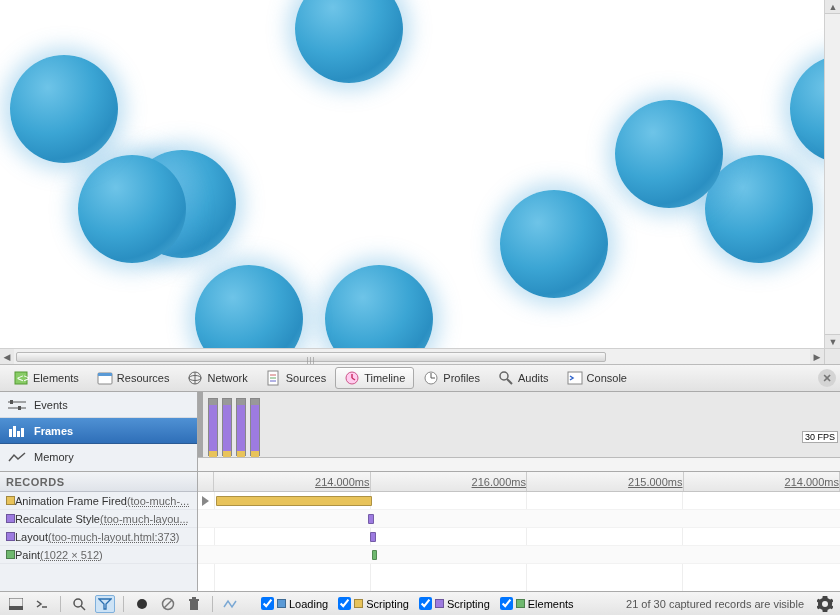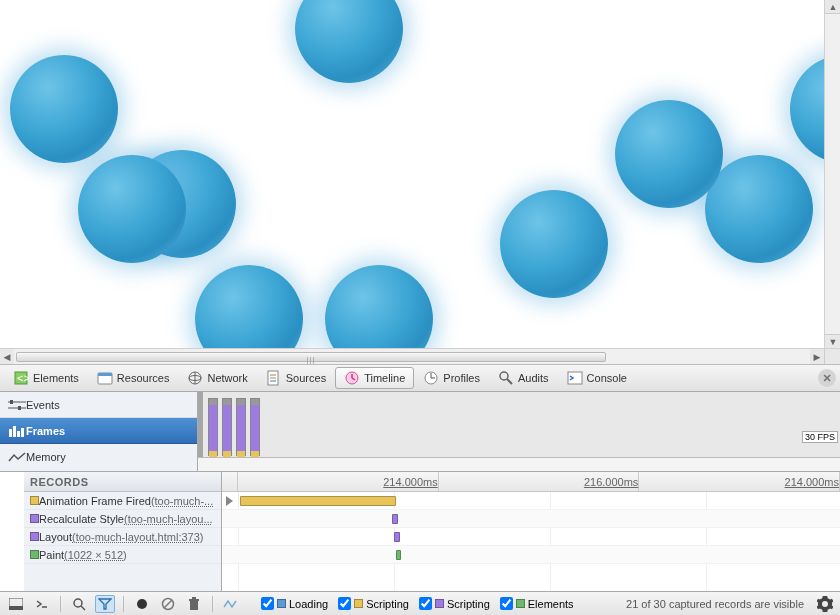--- a/index.html
+++ b/index.html
@@ -22,34 +22,34 @@
 .tabbar { position: absolute; top: 364px; left: 0; right: 0; height: 28px; background: linear-gradient(#f5f5f5,#e2e2e2); border-top: 1px solid #bbb; border-bottom: 1px solid #aaa; display: flex; align-items: center; padding: 0 4px; }
 .tab { display: flex; align-items: center; gap: 4px; padding: 0 8px; height: 22px; border: 1px solid transparent; border-radius: 3px; cursor: default; color: #333; }
 .tab.active { background: linear-gradient(#fdfdfd,#e8e8e8); border-color: #aaa; box-shadow: inset 0 1px 0 #fff; }
 .tab .ico { width: 16px; height: 16px; display: inline-flex; align-items: center; justify-content: center; }
 .close-x { margin-left: auto; width: 18px; height: 18px; border-radius: 50%; background: #d4d4d4; color: #777; display: flex; align-items: center; justify-content: center; font-weight: bold; }
 
 
 .panel-area { position: absolute; top: 392px; left: 0; right: 0; bottom: 24px; display: flex; flex-direction: column; }
 .row-nav { height: 80px; display: flex; border-bottom: 1px solid #aaa; }
 .sidebar-nav { width: 198px; background: #eef1f5; border-right: 1px solid #aaa; display: flex; flex-direction: column; }
-.nav-item { height: 26px; display: flex; align-items: center; padding: 0 8px; border-bottom: 1px solid #d8dce2; color: #333; }
+.nav-item { height: 26px; display: flex; align-items: center; gap: 8px; padding: 0 8px; border-bottom: 1px solid #d8dce2; color: #333; }
 .nav-item.selected { background: linear-gradient(#4f91d4,#2f6fb8); color: #fff; font-weight: bold; border-bottom-color: #2a5a94; }
 .nav-ico { width: 18px; height: 14px; display: inline-flex; align-items: center; justify-content: center; }
 
 .overview { flex: 1; position: relative; background: #e8e8e8; }
 .overview .frame-col { position: absolute; width: 10px; border: 1px solid #888; background: #fff; }
 .overview .frame-col .top { height: 6px; background: #999; }
 .overview .frame-col .purple { background: #9d7be0; }
 .overview .frame-col .yellow { background: #e8c35a; }
 .overview .baseline-label { position: absolute; right: 2px; bottom: 28px; font-size: 9px; background: #fff; border: 1px solid #aaa; padding: 0 2px; }
 .overview .axis { position: absolute; left: 0; right: 0; bottom: 0; height: 14px; background: #f4f4f4; border-top: 1px solid #bbb; }
 .overview .slider { position: absolute; left: 0; top:0; bottom:14px; width: 5px; background: rgba(100,100,100,0.5); }
 
-.row-records { flex: 1; display: flex; margin-left: 24px; }
+.row-records { flex: 1; display: flex; }
 .sidebar-rec { width: 198px; background: #eef1f5; border-right: 1px solid #aaa; }
 .rec-header { height: 20px; background: linear-gradient(#f2f4f7,#dfe3e9); border-bottom: 1px solid #bcc0c8; padding: 0 6px; display: flex; align-items: center; color: #666; font-weight: bold; letter-spacing: .5px; }
 .rec-item { height: 18px; display: flex; align-items: center; gap: 0; padding: 0 6px; border-bottom: 1px solid #e4e7ec; white-space: nowrap; overflow: hidden; color: #333; }
 .rec-item .sq { width: 9px; height: 9px; border: 1px solid rgba(0,0,0,.3); flex-shrink: 0; }
 .rec-item .link { color: #666; text-decoration: underline dotted; }
 
 .grid-area { flex: 1; position: relative; background: #fff; overflow: hidden; }
 .grid-header { height: 20px; background: linear-gradient(#f6f6f6,#e7e7e7); border-bottom: 1px solid #c4c4c4; display: flex; }
 .grid-header .cell { flex: 1; border-right: 1px solid #ccc; text-align: right; line-height: 20px; color: #666; text-decoration: underline; }
 .grid-header .first { width: 16px; flex: none; }
@@ -274,20 +274,21 @@
             <span>Paint</span> 
             <span class="link">(1022 × 512)</span>
           </div>
         </div>
     </div>
     <div class="grid-area">
       <div class="grid-header">
         <div class="cell first"></div>
         <div class="cell">214.000ms</div>
         <div class="cell">216.000ms</div>
+        <div class="cell">215.000ms</div>
         <div class="cell">214.000ms</div>
       </div>
       <div class="grid-body" id="grid-body">
         <div class="vline" style="left:16px"></div>
         <div class="vline" style="left:172px"></div>
         <div class="vline" style="left:328px"></div>
         <div class="vline" style="left:484px"></div>
       <div class="rec-row">
             <div class="expand-tri"></div>
             <div class="bar" style="left: 18px; width: 156px; background: rgb(232, 195, 90);"></div>

